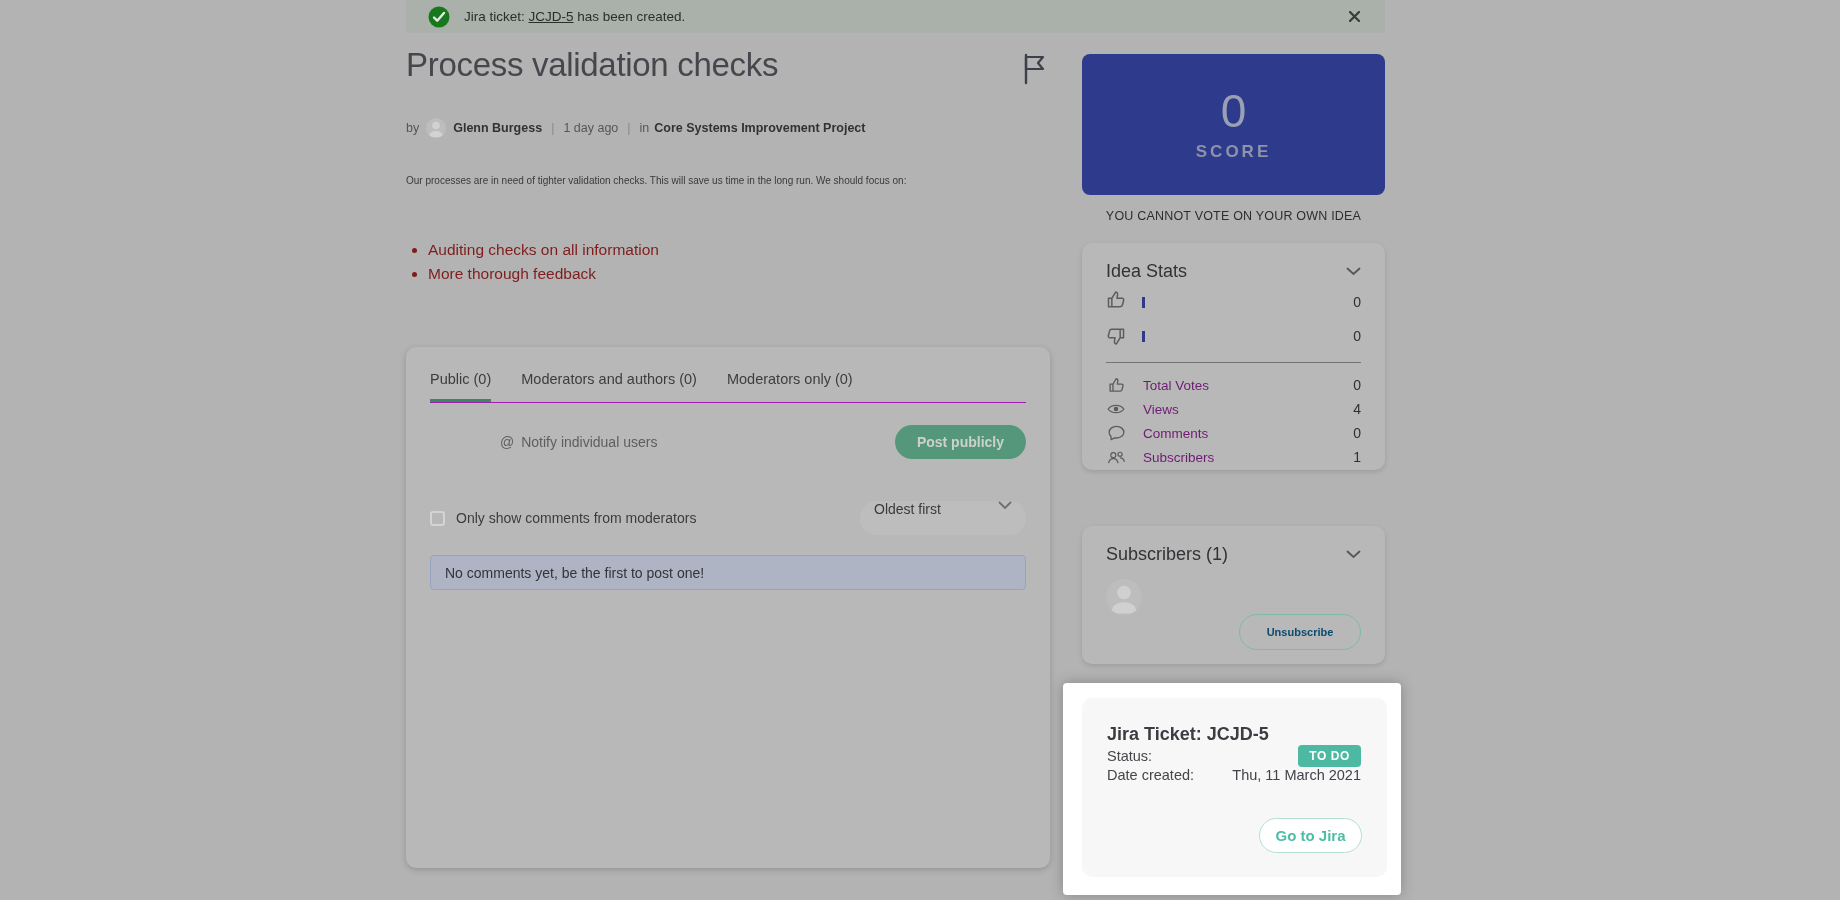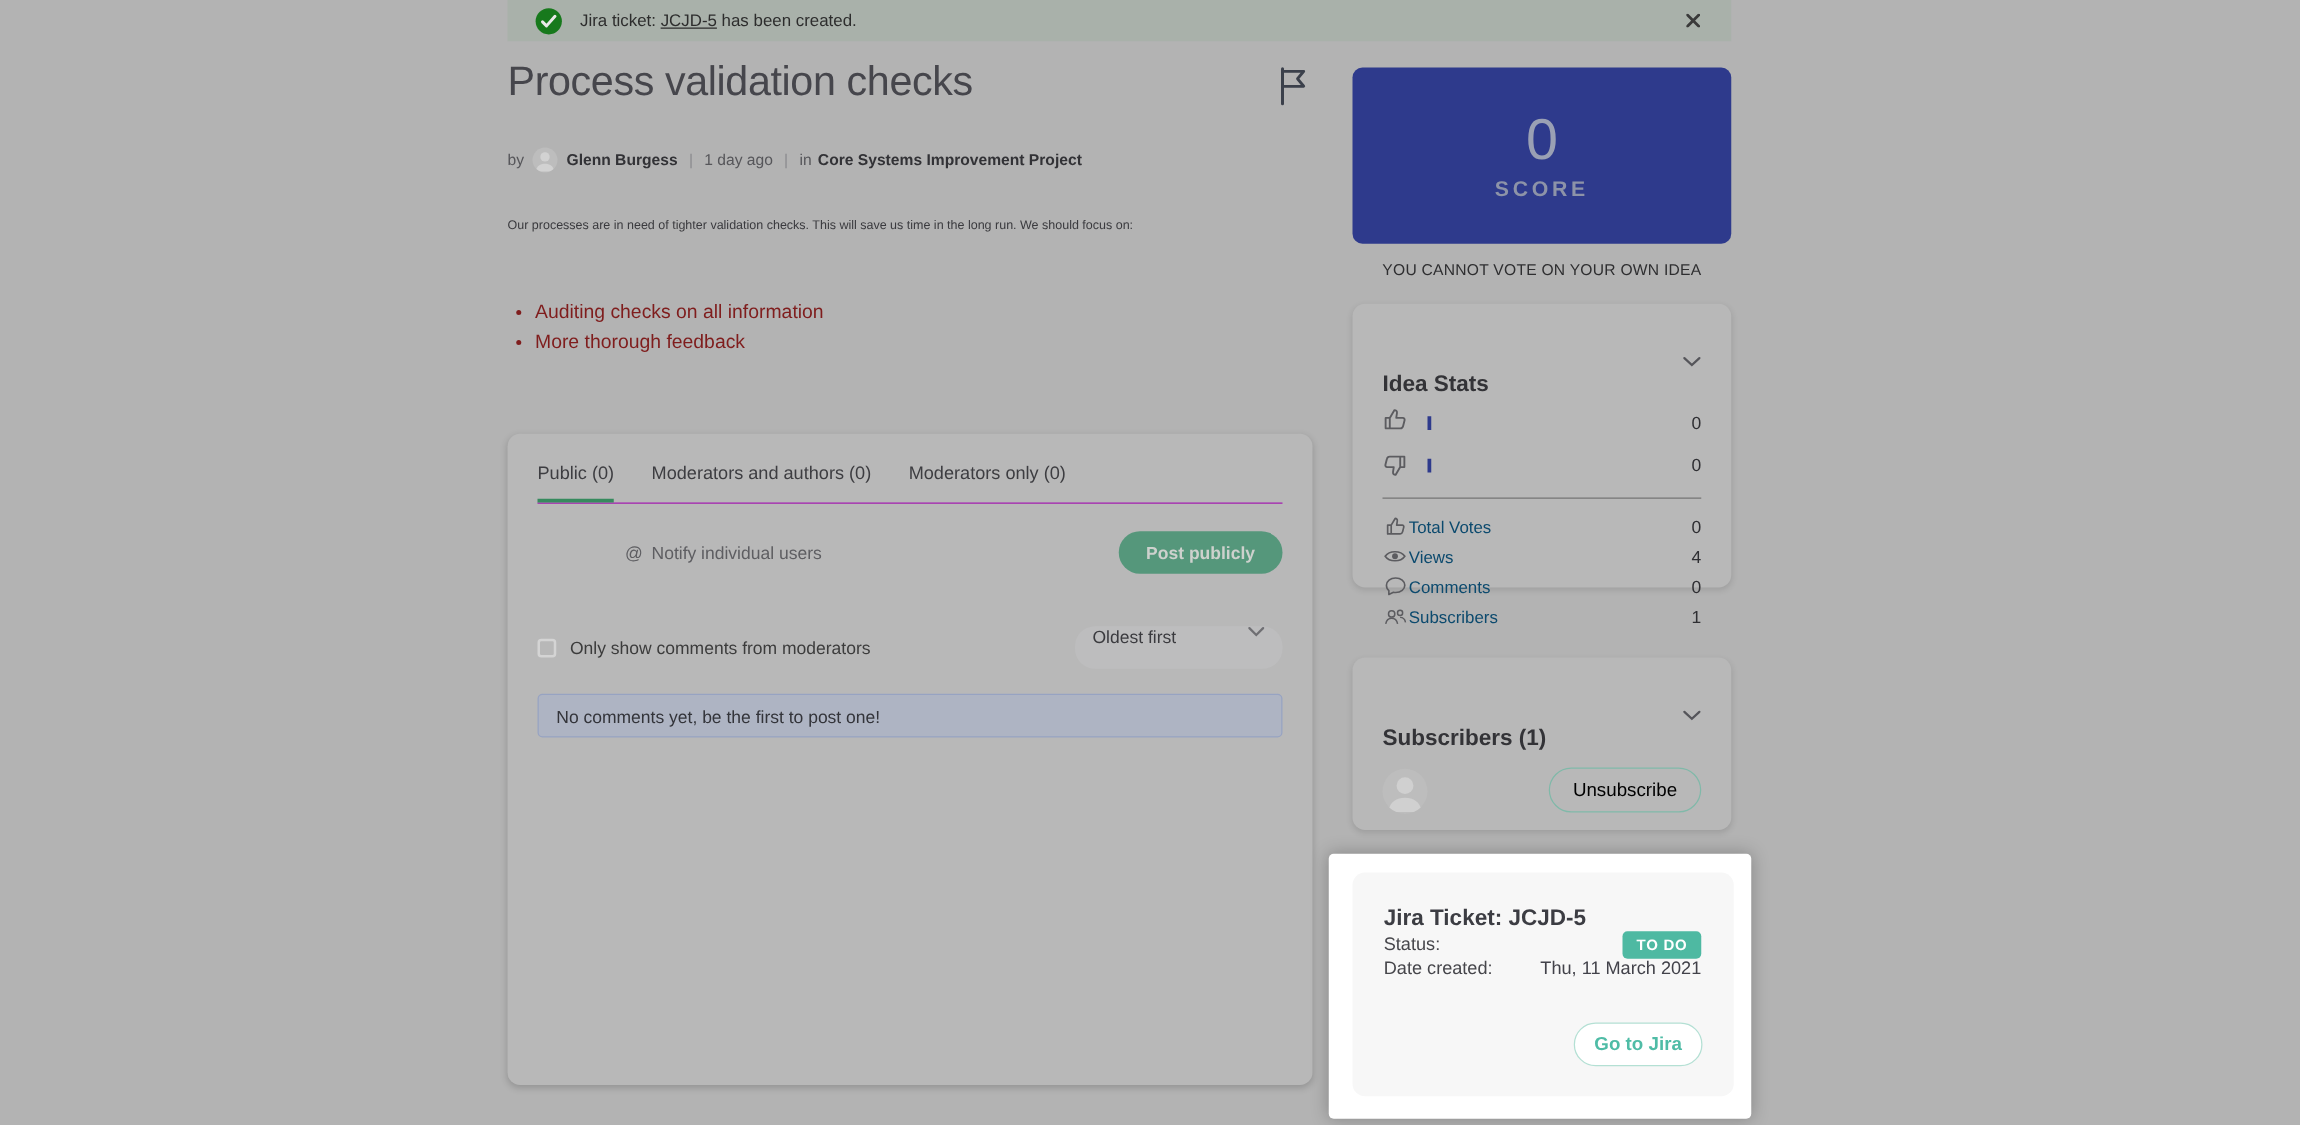--- a/index.html
+++ b/index.html
@@ -66,34 +66,34 @@
   .score-label { margin-top:8px; font-size:17px; font-weight:700; letter-spacing:3px; color:#8d93a8; }
 
   .vote-notice { position:absolute; left:1082px; top:209px; width:303px; text-align:center;
     font-size:12.5px; font-weight:500; color:#2e2e30; letter-spacing:0.2px; }
 
   .side-card { position:absolute; left:1082px; width:303px; background:#b8b8b8; border-radius:10px;
     box-shadow:0 2px 5px rgba(0,0,0,0.12); padding:18px 24px; }
   .stats-card { top:243px; height:227px; }
   .subs-card  { top:526px; height:138px; }
   .side-head { display:flex; align-items:center; }
-  .side-title { font-size:18px; font-weight:700; color:#333337;margin-top:36px; }
+  .side-title { font-size:18px; font-weight:400; color:#333337; }
   .side-head svg { margin-left:auto; cursor:pointer; }
 
   .vote-row { display:flex; align-items:center; height:28px; margin-top:6px; }
   .vote-bar { width:3px; height:11px; background:#2e3a8c; margin-left:16px; }
   .row-val { margin-left:auto; font-size:14px; color:#2f2f33; }
   .stats-divider { border:none; border-top:1px solid #747474; margin:12px 0 10px; }
   .stat-row { display:flex; align-items:center; height:24px; }
   .stat-row .ic { width:20px; display:flex; justify-content:center; }
-  .stat-label { margin-left:1px; font-size:13.5px; color:#0c4a6e; }
+  .stat-label { margin-left:17px; font-size:13.5px; color:#701a75; }
 
   .subs-avatar { margin-top:14px; width:36px; height:36px; }
   .unsub-btn { position:absolute; right:24px; bottom:14px; width:122px; height:36px; background:transparent;
-    border:1.5px solid #80b9a9; border-radius:18px; color:#000000; font-weight:400; font-size:15px; cursor:pointer; }
+    border:1.5px solid #80b9a9; border-radius:18px; color:#0c4a6e; font-weight:700; font-size:11px; cursor:pointer; }
 
   
   .spotlight { position:absolute; left:1063px; top:683px; width:338px; height:212px;
     background:#ffffff; border-radius:4px; box-shadow:0 0 14px rgba(0,0,0,0.25); }
   .jira-card { position:absolute; left:19px; top:15px; width:305px; height:179px;
     background:#f7f7f7; border-radius:10px; padding:26px 26px 0 25px; }
   .jira-title { font-size:18px; font-weight:700; color:#3c3d43; }
   .jira-row { display:flex; align-items:center; }
   .jira-label { font-size:14.5px; color:#46464b; }
   .status-badge { margin-left:auto; background:#4eb9a2; color:#ffffff; font-size:12px; font-weight:700;

